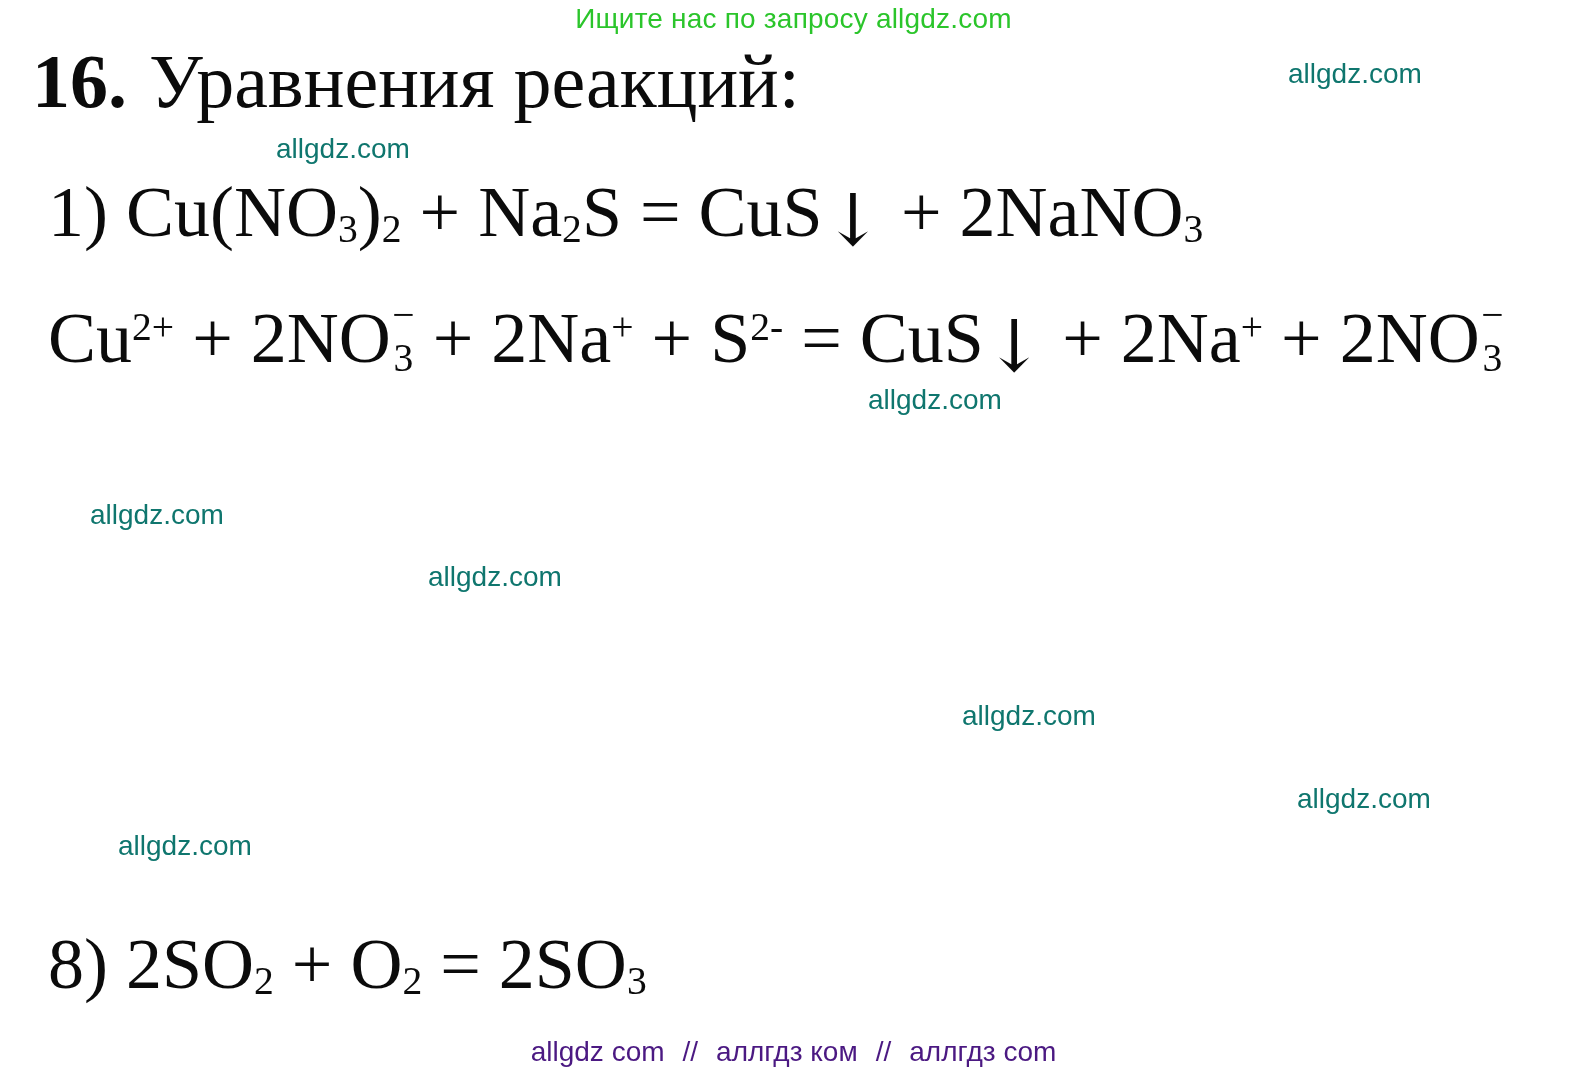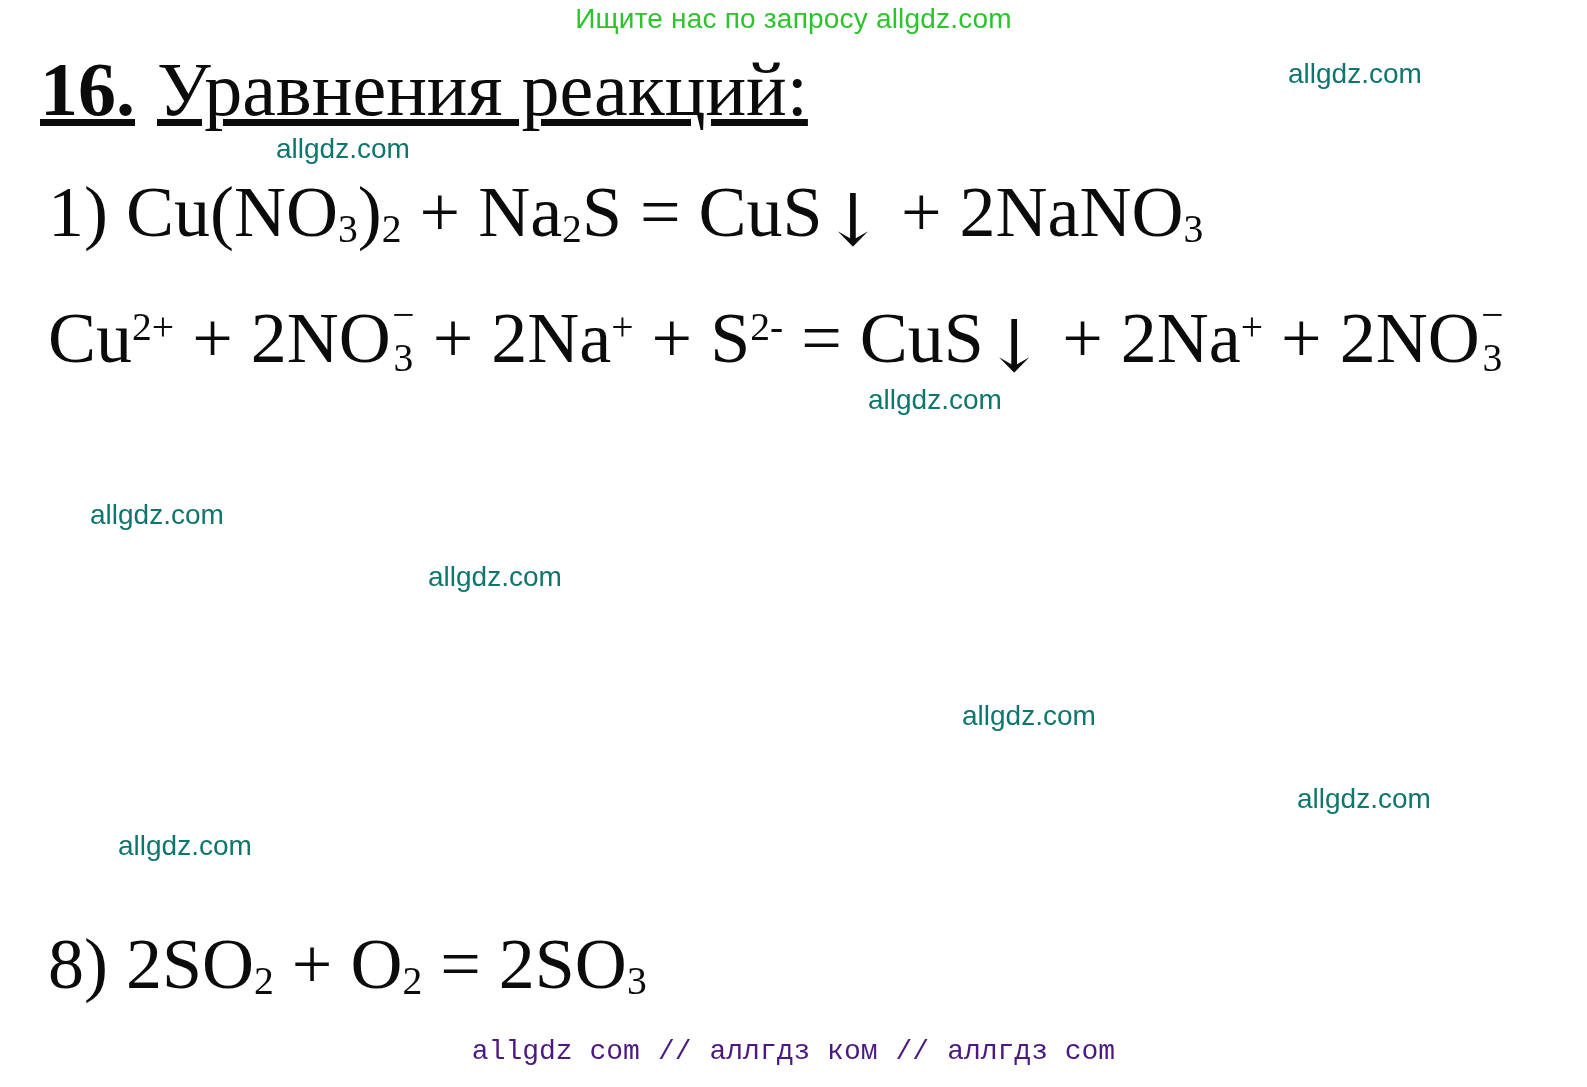--- a/index.html
+++ b/index.html
@@ -16,26 +16,25 @@
     position: absolute;
     top: 3px; left: 0; right: 0;
     text-align: center;
     font-family: "Liberation Sans", "DejaVu Sans", sans-serif;
     font-size: 28px;
     letter-spacing: 0.2px;
   }
   .title {
     position: absolute;
     left: 28px; top: 34px;
-    margin: 12px;
+    margin: 4px;
     font-size: 76px;
     font-weight: normal;
     white-space: nowrap;
     line-height: 1.15;
-    text-decoration: underline;
   }
   .title-num { font-weight: bold; margin-right: 22px; }
   .wm {
     position: absolute;
     font-family: "Liberation Sans", "DejaVu Sans", sans-serif;
     font-size: 28px;
     color: #0f766e;
     white-space: nowrap;
   }
   .wm-top-right   { left: 1288px; top: 58px;  }
@@ -71,21 +70,21 @@
     font-size: 55%;
     line-height: 1.08;
     vertical-align: -0.22em;
     margin-left: 0.04em;
   }
   .t-stk .s-sup, .t-stk .s-sub { display: block; }
   .footer {
     position: absolute;
     top: 1036px; left: 0; right: 0;
     text-align: center;
-    font-family: Liberation Mono, monospace;
+    font-family: Liberation Sans, sans-serif;
     font-size: 28px;
   }
   .footer span { margin: 0 9px; }
 </style>
 </head>
 <body>
 
 <div class="page">
 
   <div class="banner" style="color: rgb(43, 197, 43);">Ищите нас по запросу allgdz.com</div>

